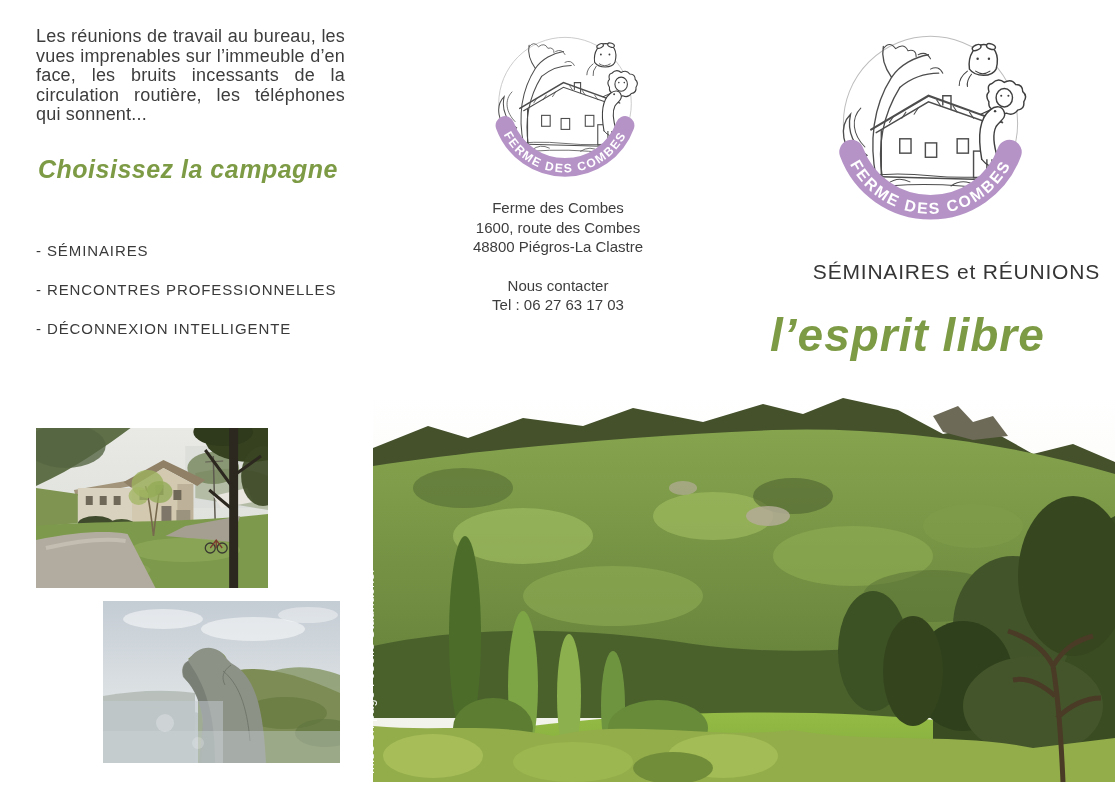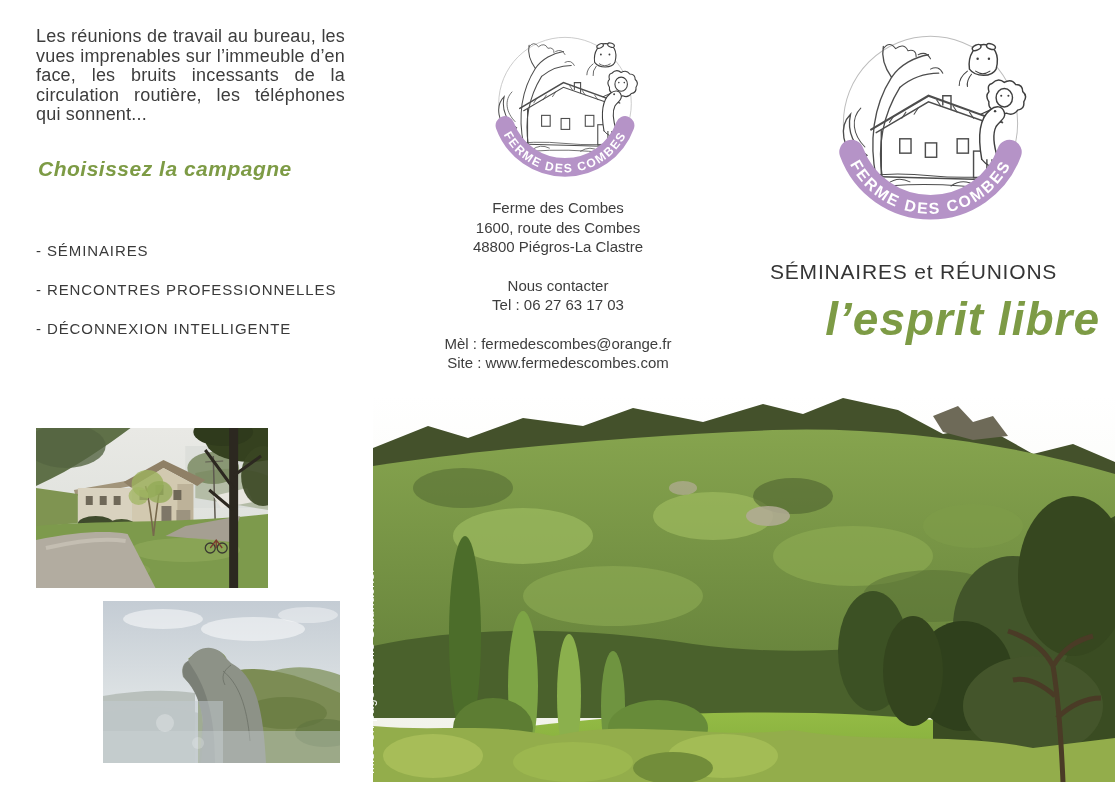--- a/index.html
+++ b/index.html
@@ -4,21 +4,21 @@
 <style>
   html,body{margin:0;padding:0;background:#ffffff;}
   #page{position:relative;width:1115px;height:785px;background:#ffffff;overflow:hidden;
         font-family:"Liberation Sans","DejaVu Sans",sans-serif;color:#3d3d3d;}
   .abs{position:absolute;}
 
   
   .intro{left:36px;top:27px;width:309px;}
   .intro p{margin:0;font-size:18px;line-height:19.5px;letter-spacing:.2px;text-align:justify;}
   .intro p.last{text-align:justify;text-align-last:justify;}
-  .tagline{left:38px;top:152px;width:320px;font-size:21px;line-height:33px;
+  .tagline{left:38px;top:146px;width:320px;font-size:25px;line-height:46px;
            font-style:italic;font-weight:bold;color:#7d9b45;letter-spacing:.5px;}
   .services{left:36px;top:231px;width:330px;list-style:none;margin:0;padding:0;}
   .services li{font-size:15px;letter-spacing:.9px;line-height:39px;color:#3a3a3a;white-space:nowrap;}
 
   
   .photo{overflow:hidden;}
   .photo svg{display:block;}
   #photo1{left:36px;top:428px;width:232px;height:160px;}
   #photo2{left:103px;top:601px;width:237px;height:162px;}
   #photo3{left:373px;top:396px;width:742px;height:386px;}
@@ -26,23 +26,23 @@
           color:#ffffff;font-size:13px;letter-spacing:.4px;white-space:nowrap;opacity:.95;}
 
   
   #logo-small{left:487px;top:27px;width:156px;height:158px;}
   #logo-large{left:828px;top:24px;width:205px;height:205px;}
   .center-text{left:412px;top:198px;width:292px;text-align:center;font-size:15px;line-height:19.5px;}
   .center-text .grp{margin:0 0 19px 0;}
   .center-text div{white-space:nowrap;}
 
   
-  .right-title{left:770px;top:260px;width:330px;text-align:left;font-size:21px;
+  .right-title{left:770px;top:260px;width:330px;text-align:right;font-size:21px;
                letter-spacing:.8px;color:#353535;white-space:nowrap;}
-  .right-tagline{left:770px;top:292px;width:330px;text-align:right;font-size:46px;
+  .right-tagline{left:770px;top:308px;width:330px;text-align:left;font-size:46px;
                  font-style:italic;font-weight:bold;color:#7d9b45;letter-spacing:1px;}
 </style>
 </head>
 <body>
 
 <div id="page">
 
   <svg width="0" height="0" style="position:absolute" aria-hidden="true">
     <defs>
       <clipPath id="logo-clip">
@@ -204,24 +204,20 @@
   <div class="abs center-text">
     <div class="grp">
       <div>Ferme des Combes</div>
       <div>1600, route des Combes</div>
       <div>48800 Piégros-La Clastre</div>
     </div>
     <div class="grp">
       <div>Nous contacter</div>
       <div>Tel : 06 27 63 17 03</div>
     </div>
-    <div class="grp">
-      <div>Mèl : fermedescombes@orange.fr</div>
-      <div>Site : www.fermedescombes.com</div>
-    </div>
   </div>
 
   <svg id="logo-large" class="abs" width="205" height="205" viewBox="0 0 200 200">
     <use href="#farm-logo" width="200" height="200"></use>
   </svg>
 
   <div class="abs right-title">SÉMINAIRES et RÉUNIONS</div>
   <div class="abs right-tagline">l’esprit libre</div>
 
   <div id="photo3" class="abs photo">

